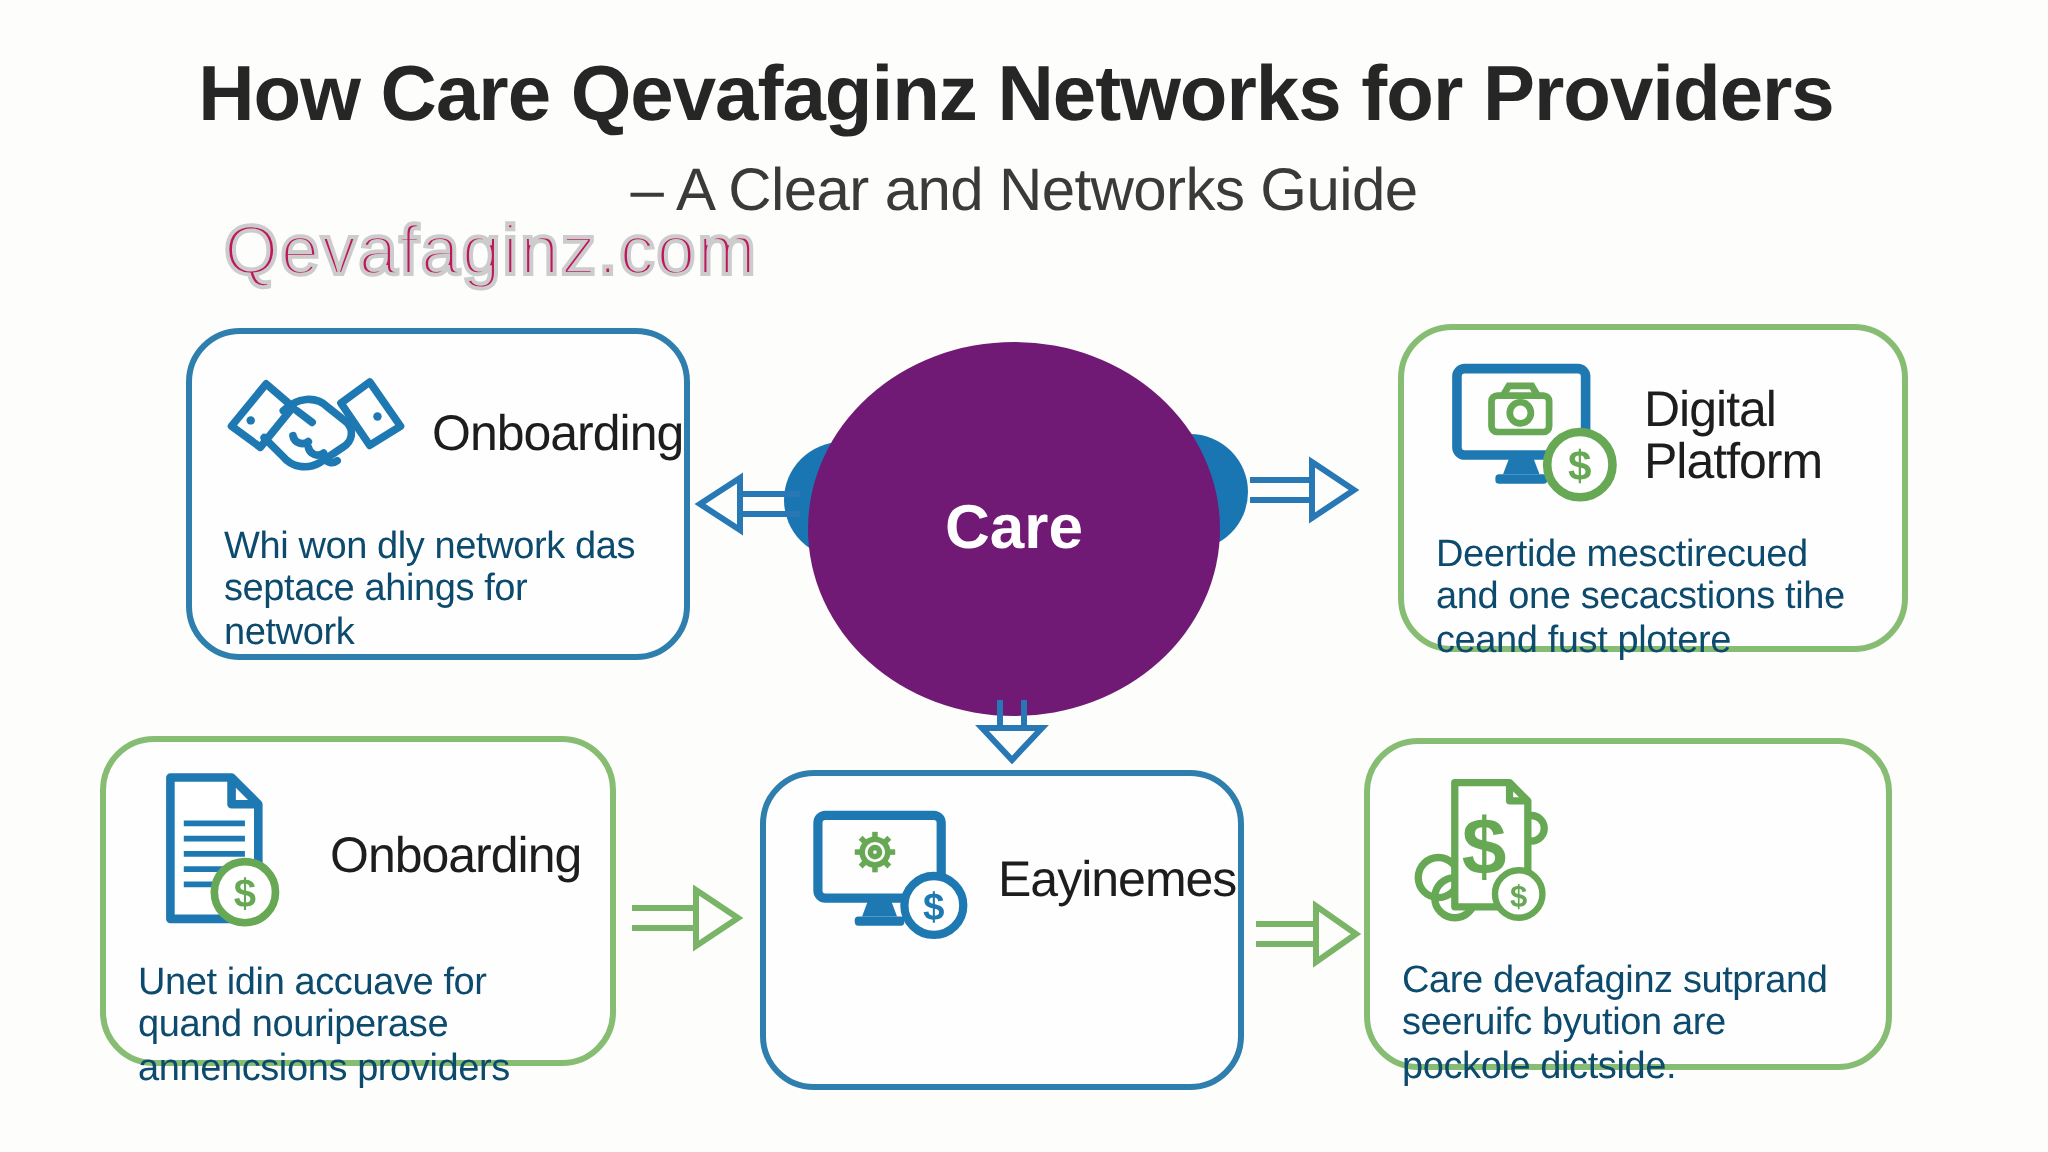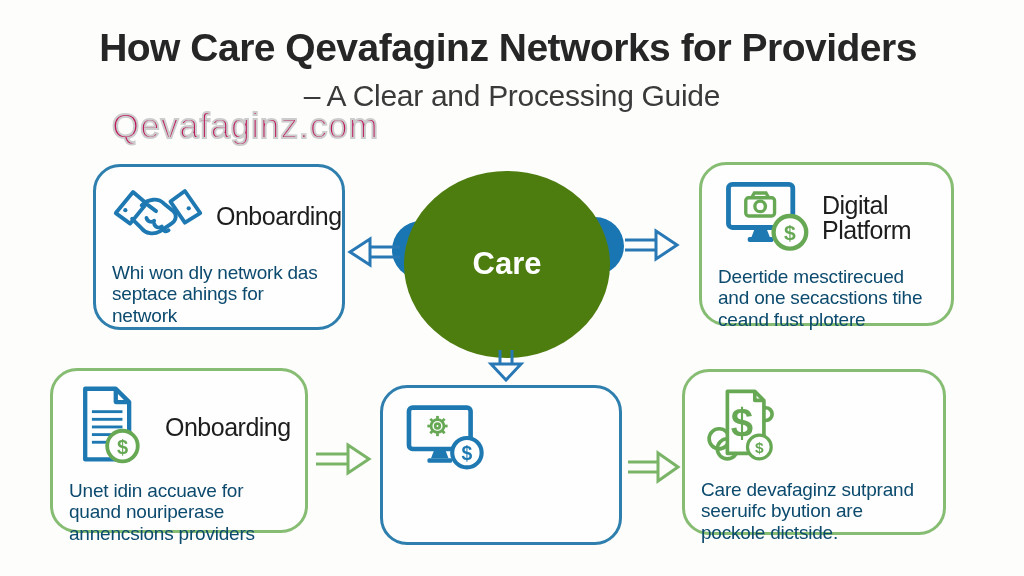--- a/index.html
+++ b/index.html
@@ -50,21 +50,21 @@
     border-radius: 50%;
     background: #1a76b2;
   }
   .bump-left  { left: 392px; top: 221px; }
   .bump-right { left: 566px; top: 217px; }
   .center-circle {
     position: absolute;
     left: 404px; top: 171px;
     width: 206px; height: 187px;
     border-radius: 50%;
-    background: #4d7c0f;
+    background: #701a75;
     display: flex;
     flex-direction: column;
     align-items: center;
     justify-content: center;
     color: #ffffff;
     text-align: center;
     line-height: 1.04;
   }
   .center-circle .c1 { font-size: 31px; font-weight: 700; }
   .center-circle .c2 { font-size: 34px; font-weight: 700; }
@@ -113,21 +113,21 @@
   .arr-down  { left: 487px; top: 349px; }
   .arr-g1    { left: 314px; top: 441px; }
   .arr-g2    { left: 627px; top: 448px; }
 </style>
 </head>
 <body>
 
 <div class="canvas">
 
   <div class="title">How Care Qevafaginz Networks for Providers</div>
-  <div class="subtitle">– A Clear and Processing Guide</div>
+  <div class="subtitle">– A Clear and Networks Guide</div>
   <div class="watermark">Qevafaginz.com</div>
 
   <div class="circle-bump bump-left"></div>
   <div class="circle-bump bump-right"></div>
   <div class="center-circle">
     <div class="c1">Care</div>
   </div>
 
   <svg class="arrow arr-left" width="54" height="32" viewBox="0 0 54 32">
     <g stroke="#2878b5" stroke-width="3" fill="none">
@@ -248,20 +248,21 @@
             <line x1="39.1" y1="22.1" x2="36.2" y2="19.2"></line>
             <line x1="37" y1="27" x2="33" y2="27"></line>
             <line x1="39.1" y1="31.9" x2="36.2" y2="34.8"></line>
             <line x1="44" y1="34" x2="44" y2="38"></line>
             <line x1="48.9" y1="31.9" x2="51.8" y2="34.8"></line>
           </g>
           <circle cx="76" cy="56" r="16" fill="#ffffff" stroke="#1e79b2" stroke-width="4.5"></circle>
           <text x="76" y="64" text-anchor="middle" font-family="Liberation Sans, sans-serif" font-size="21" font-weight="bold" fill="#1e79b2">$</text>
         </svg>
       </span>
+      <span class="box-title">Eayinemes</span>
     </div>
   </div>
 
   <div class="box green box-br">
     <div class="box-head">
       <span class="icon-wrap">
         <svg width="86" height="84" viewBox="0 0 92 92">
           <g stroke="#67a855" stroke-width="4" fill="none" stroke-linecap="round">
             <circle cx="21" cy="60" r="11"></circle>
             <circle cx="30" cy="71" r="11"></circle>

